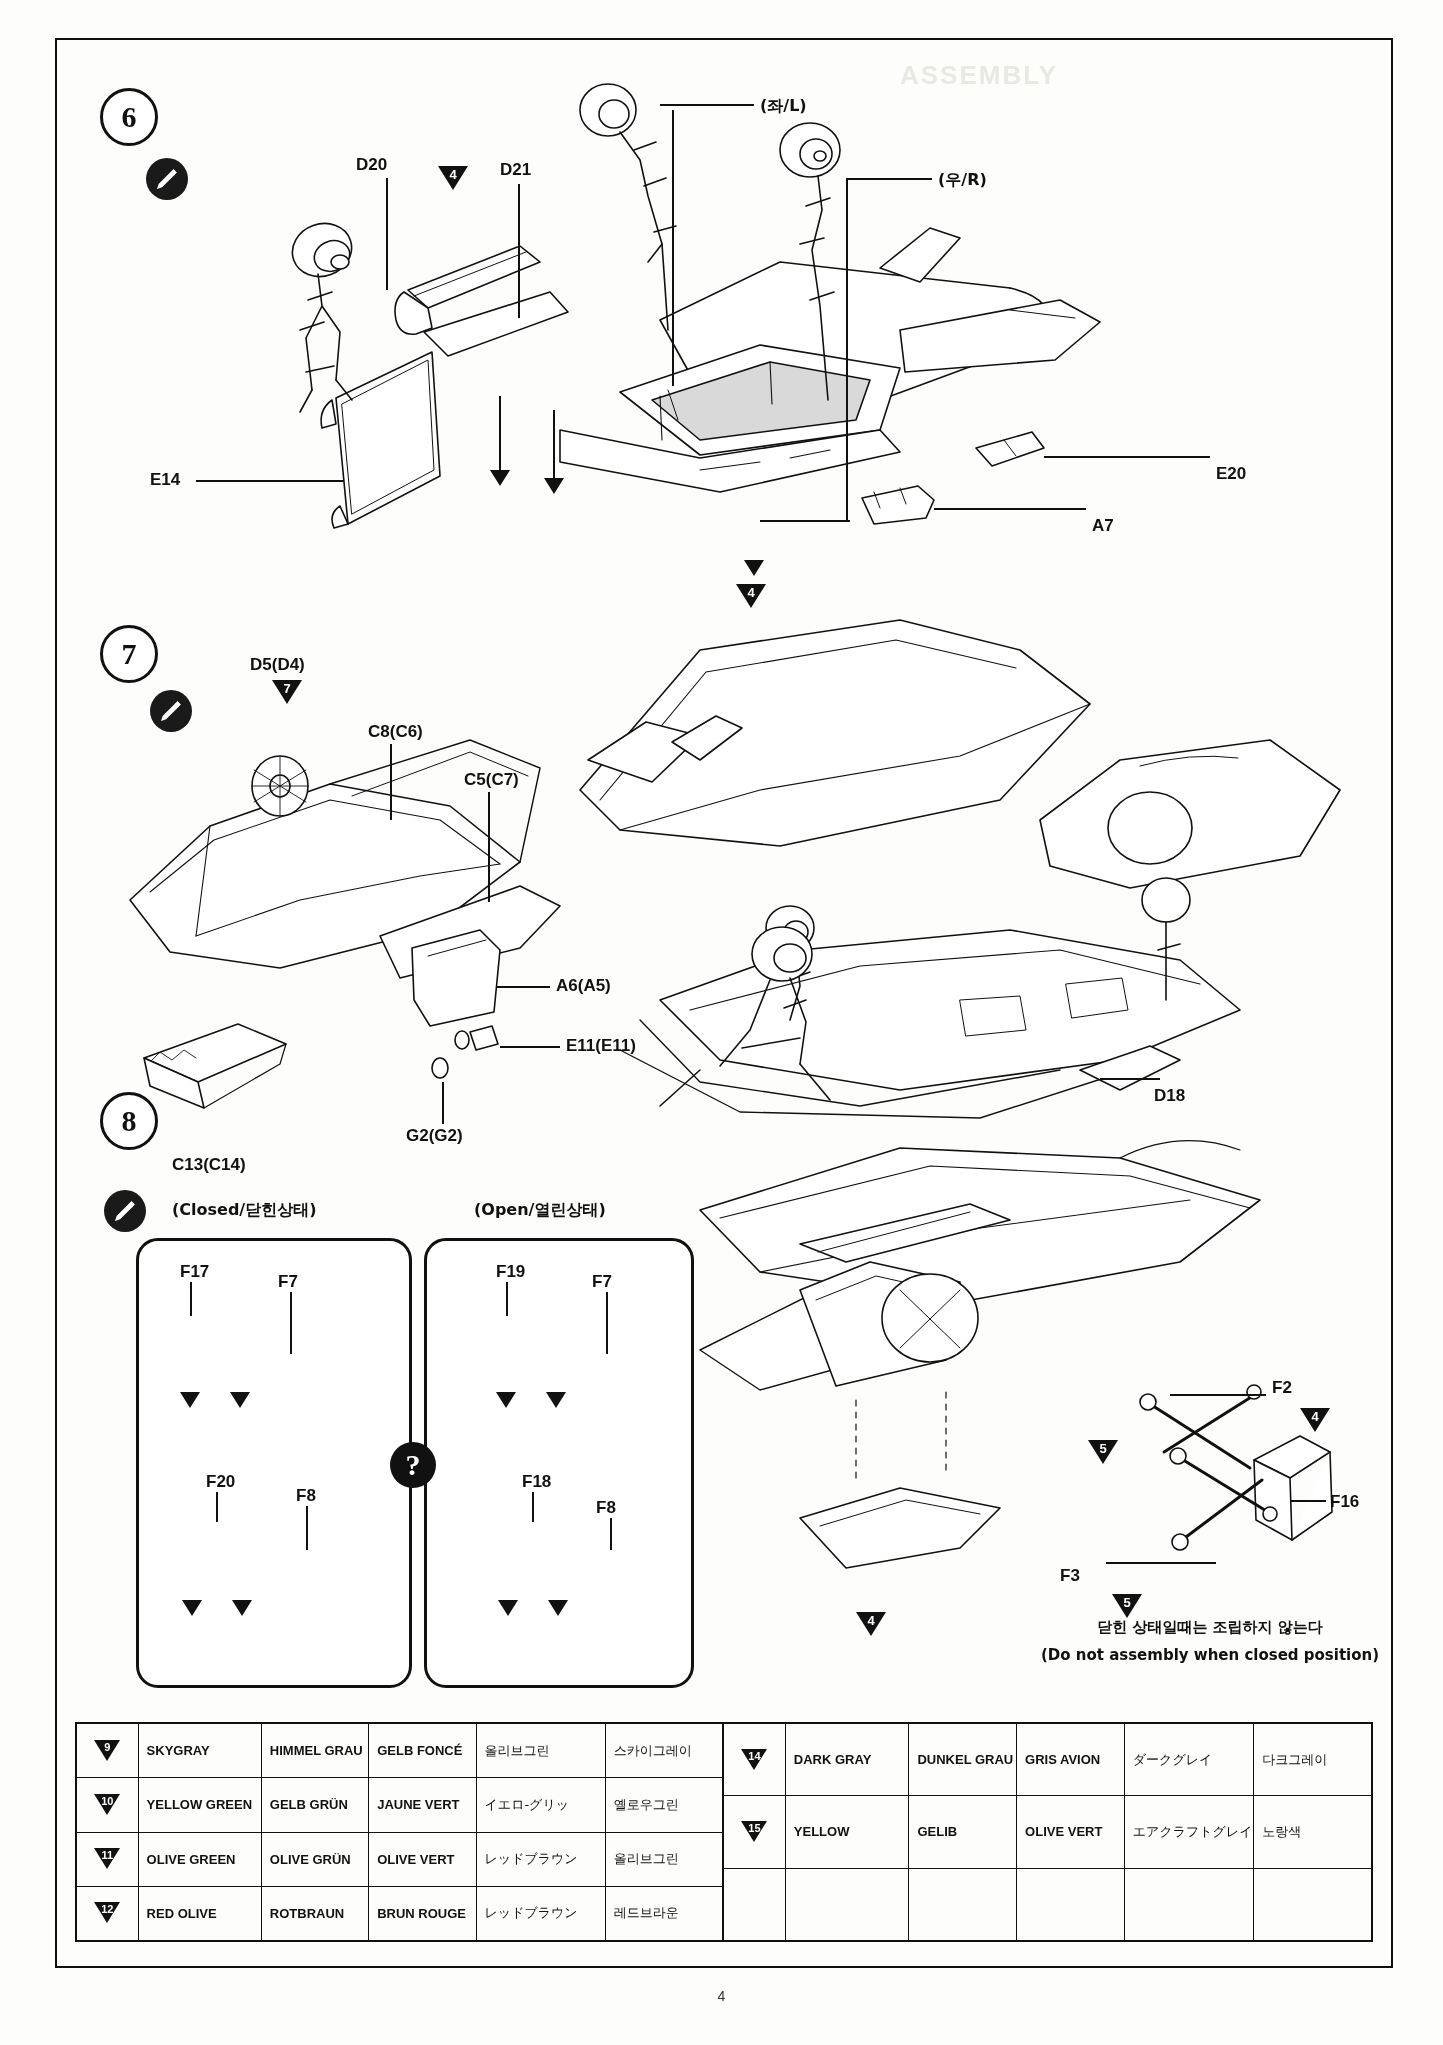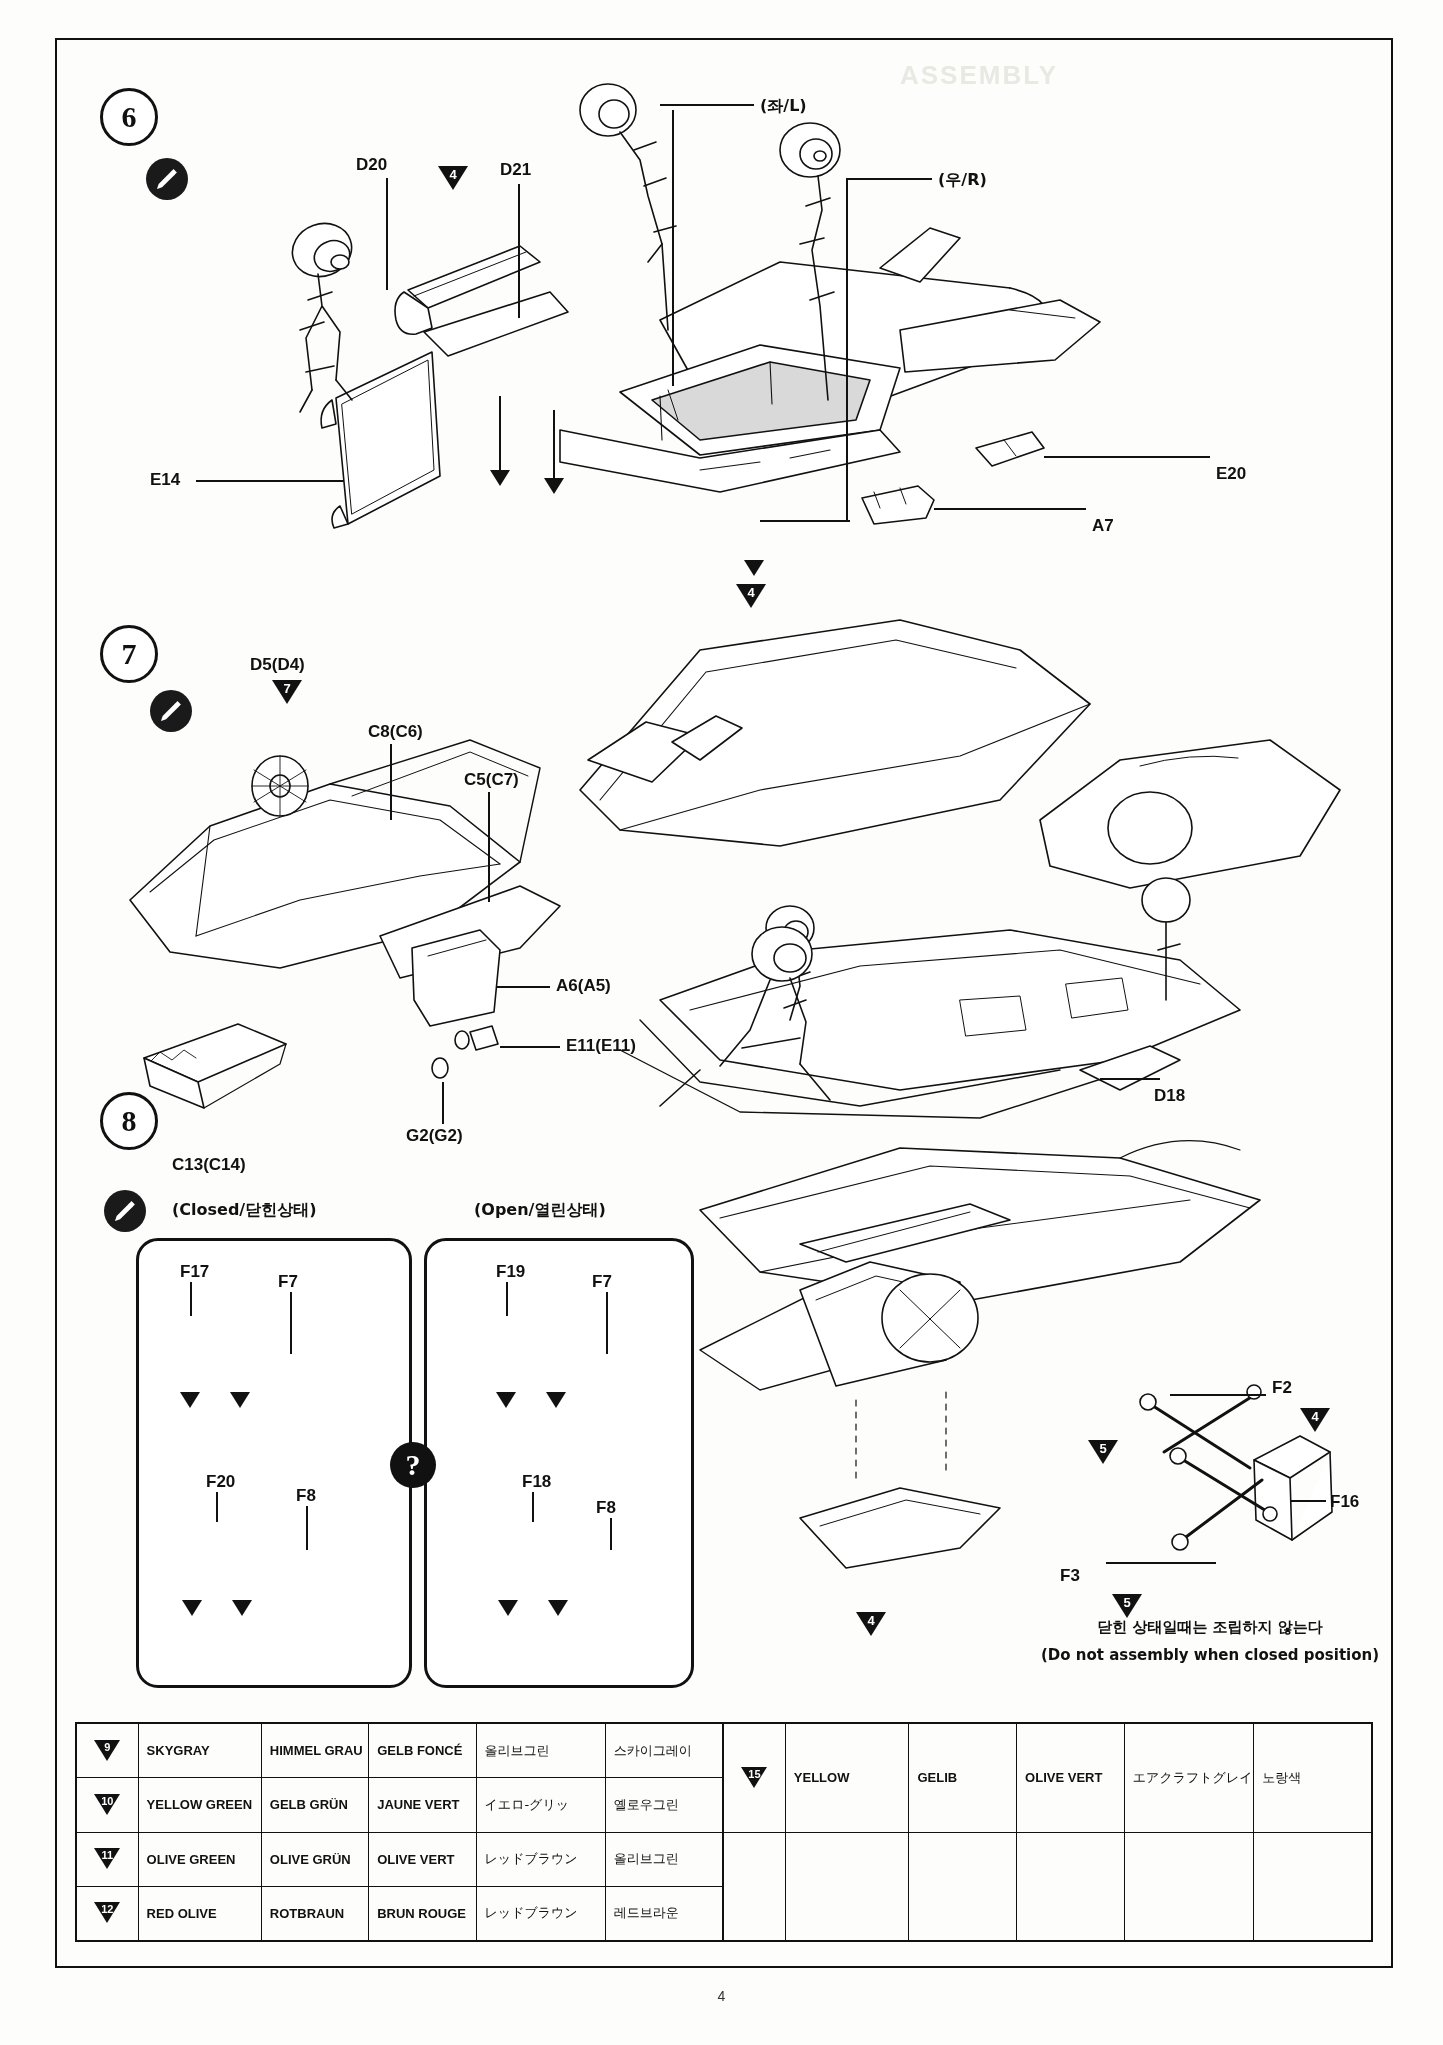--- a/index.html
+++ b/index.html
@@ -532,20 +532,33 @@
         <div class="ccell c-fr">BRUN ROUGE</div>
         <div class="ccell c-jp">レッドブラウン</div>
         <div class="ccell c-kr">레드브라운</div>
       </div>
     </div>
     <div class="chalf right">
       <div class="crow">
         <div class="ccell c-mark">
           <div class="marker-sm">
               <div class="tri"></div>
+              <div class="num">14</div>
+            </div>
+        </div>
+        <div class="ccell c-en">DARK GRAY</div>
+        <div class="ccell c-de">DUNKEL GRAU</div>
+        <div class="ccell c-fr">GRIS AVION</div>
+        <div class="ccell c-jp">ダークグレイ</div>
+        <div class="ccell c-kr">다크그레이</div>
+      </div>
+      <div class="crow">
+        <div class="ccell c-mark">
+          <div class="marker-sm">
+              <div class="tri"></div>
               <div class="num">15</div>
             </div>
         </div>
         <div class="ccell c-en">YELLOW</div>
         <div class="ccell c-de">GELIB</div>
         <div class="ccell c-fr">OLIVE VERT</div>
         <div class="ccell c-jp">エアクラフトグレイ</div>
         <div class="ccell c-kr">노랑색</div>
       </div>
       <div class="crow">

